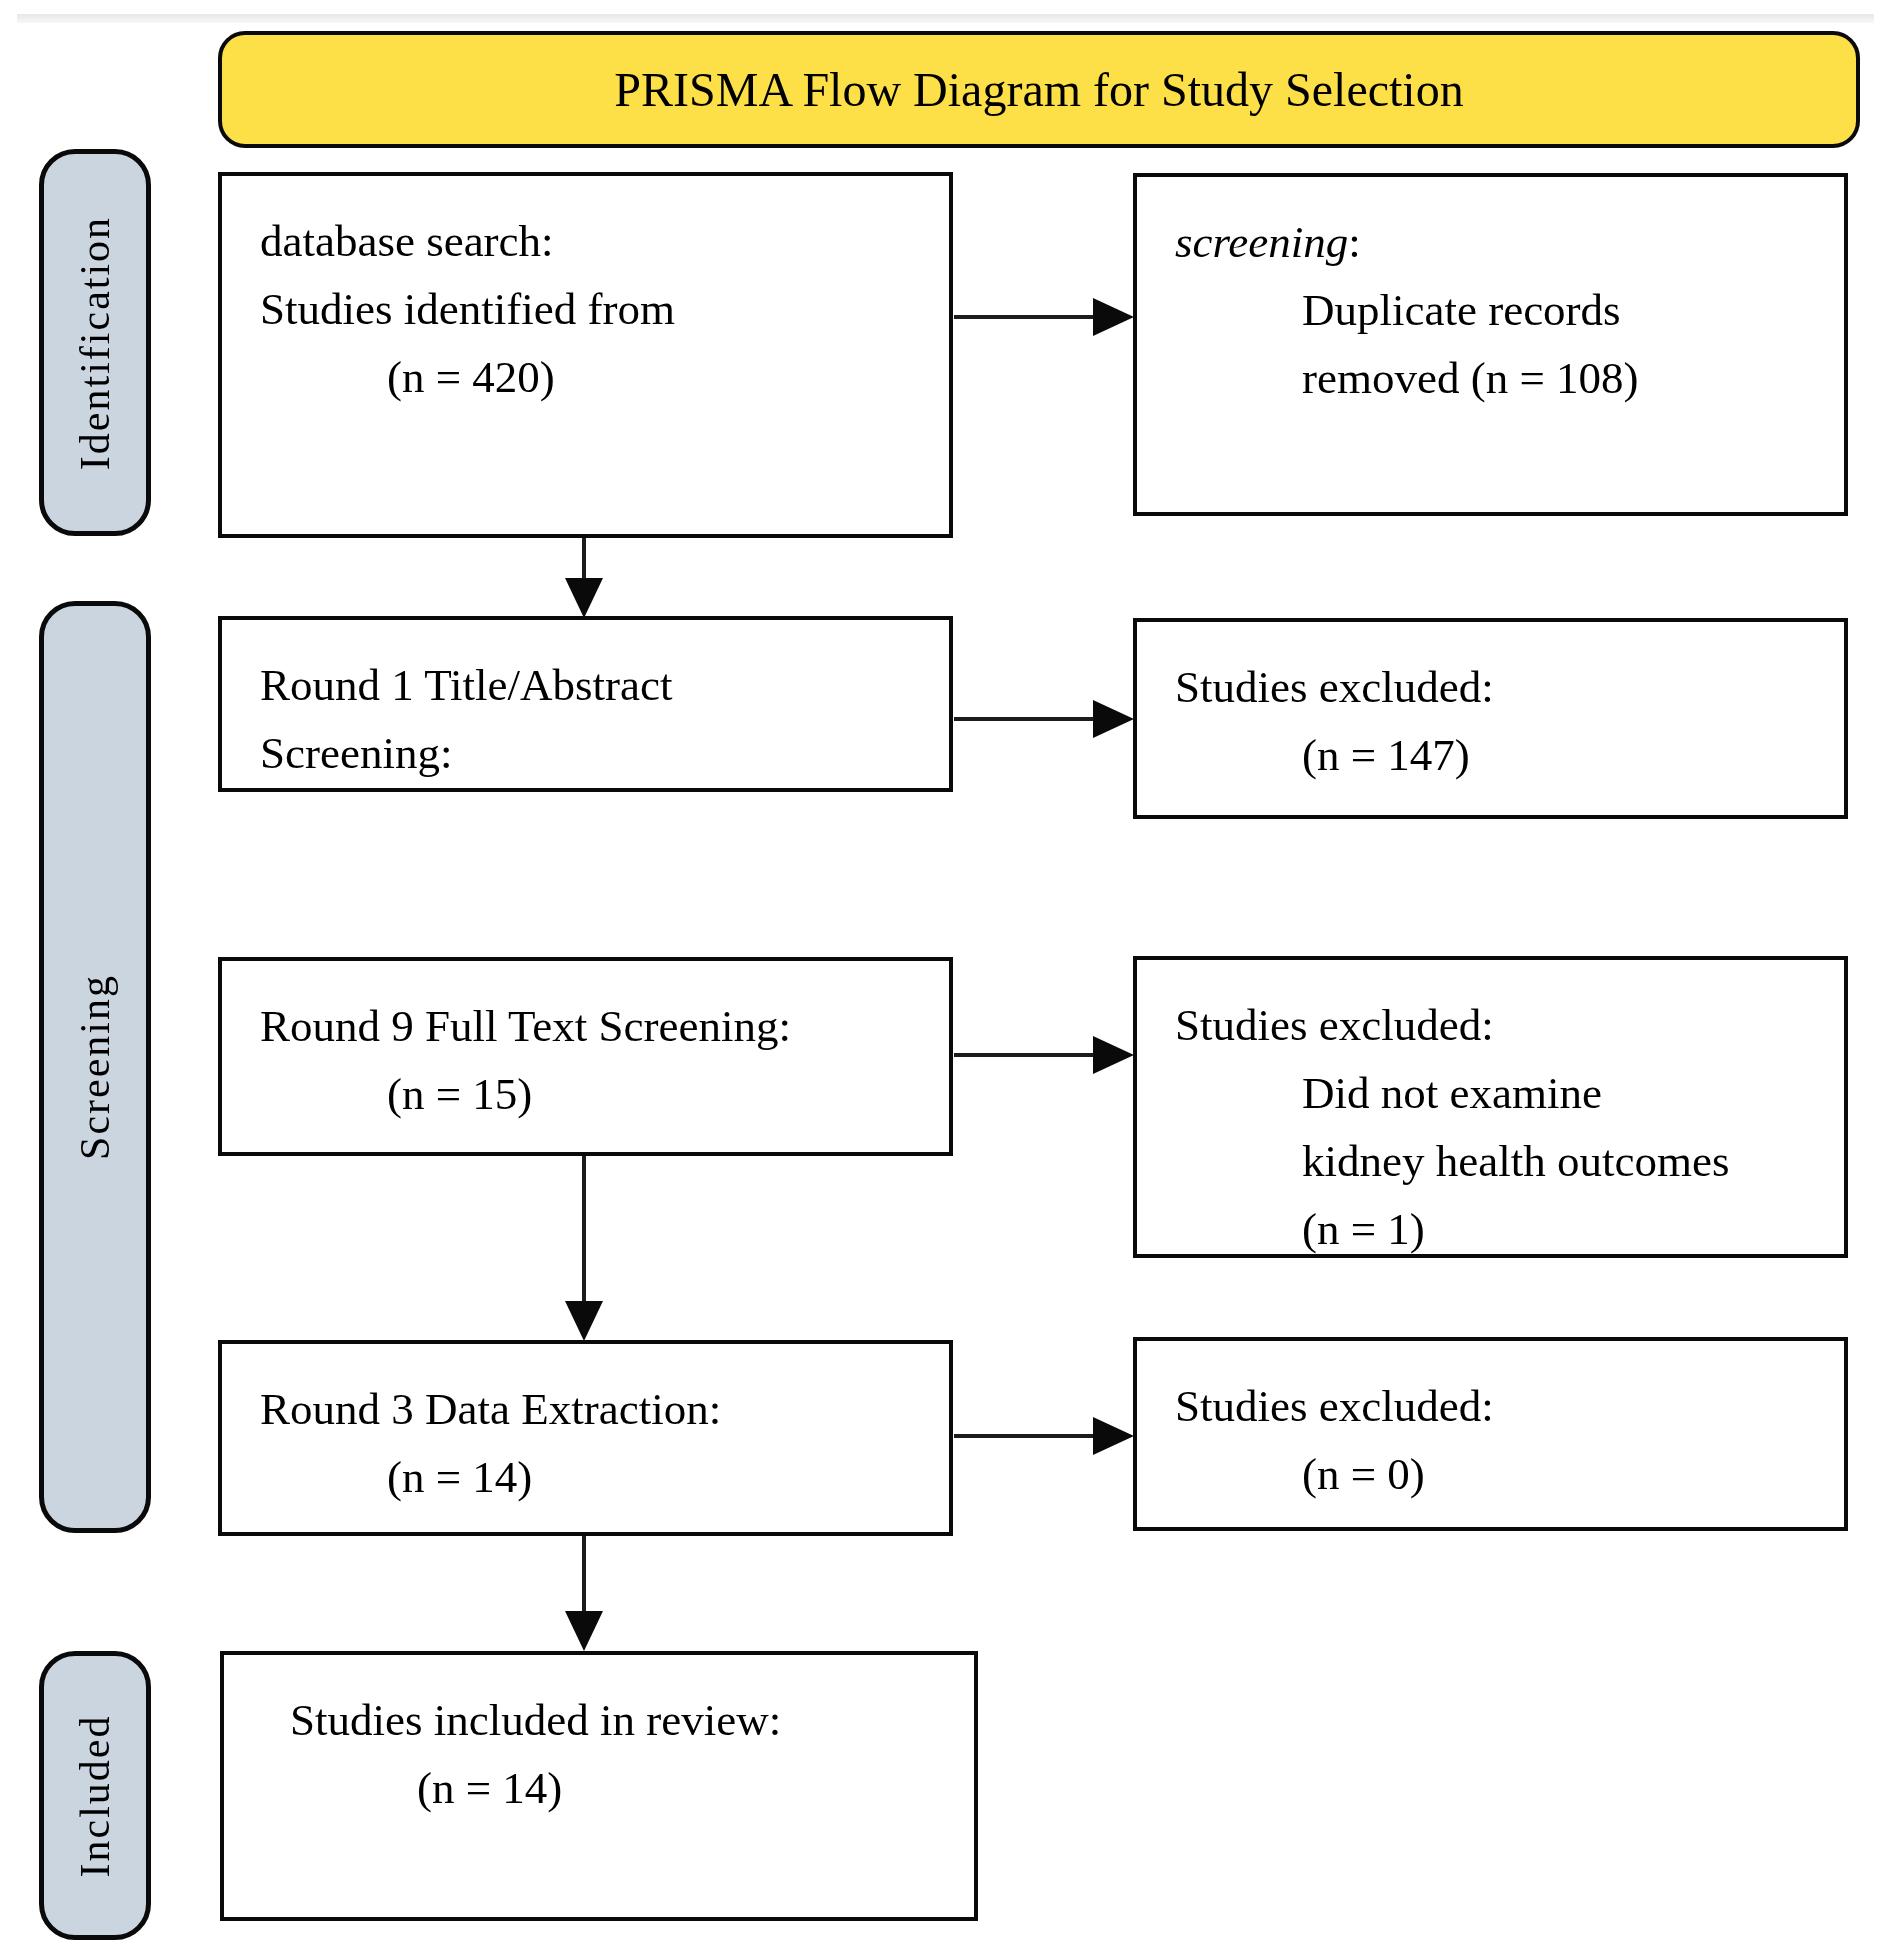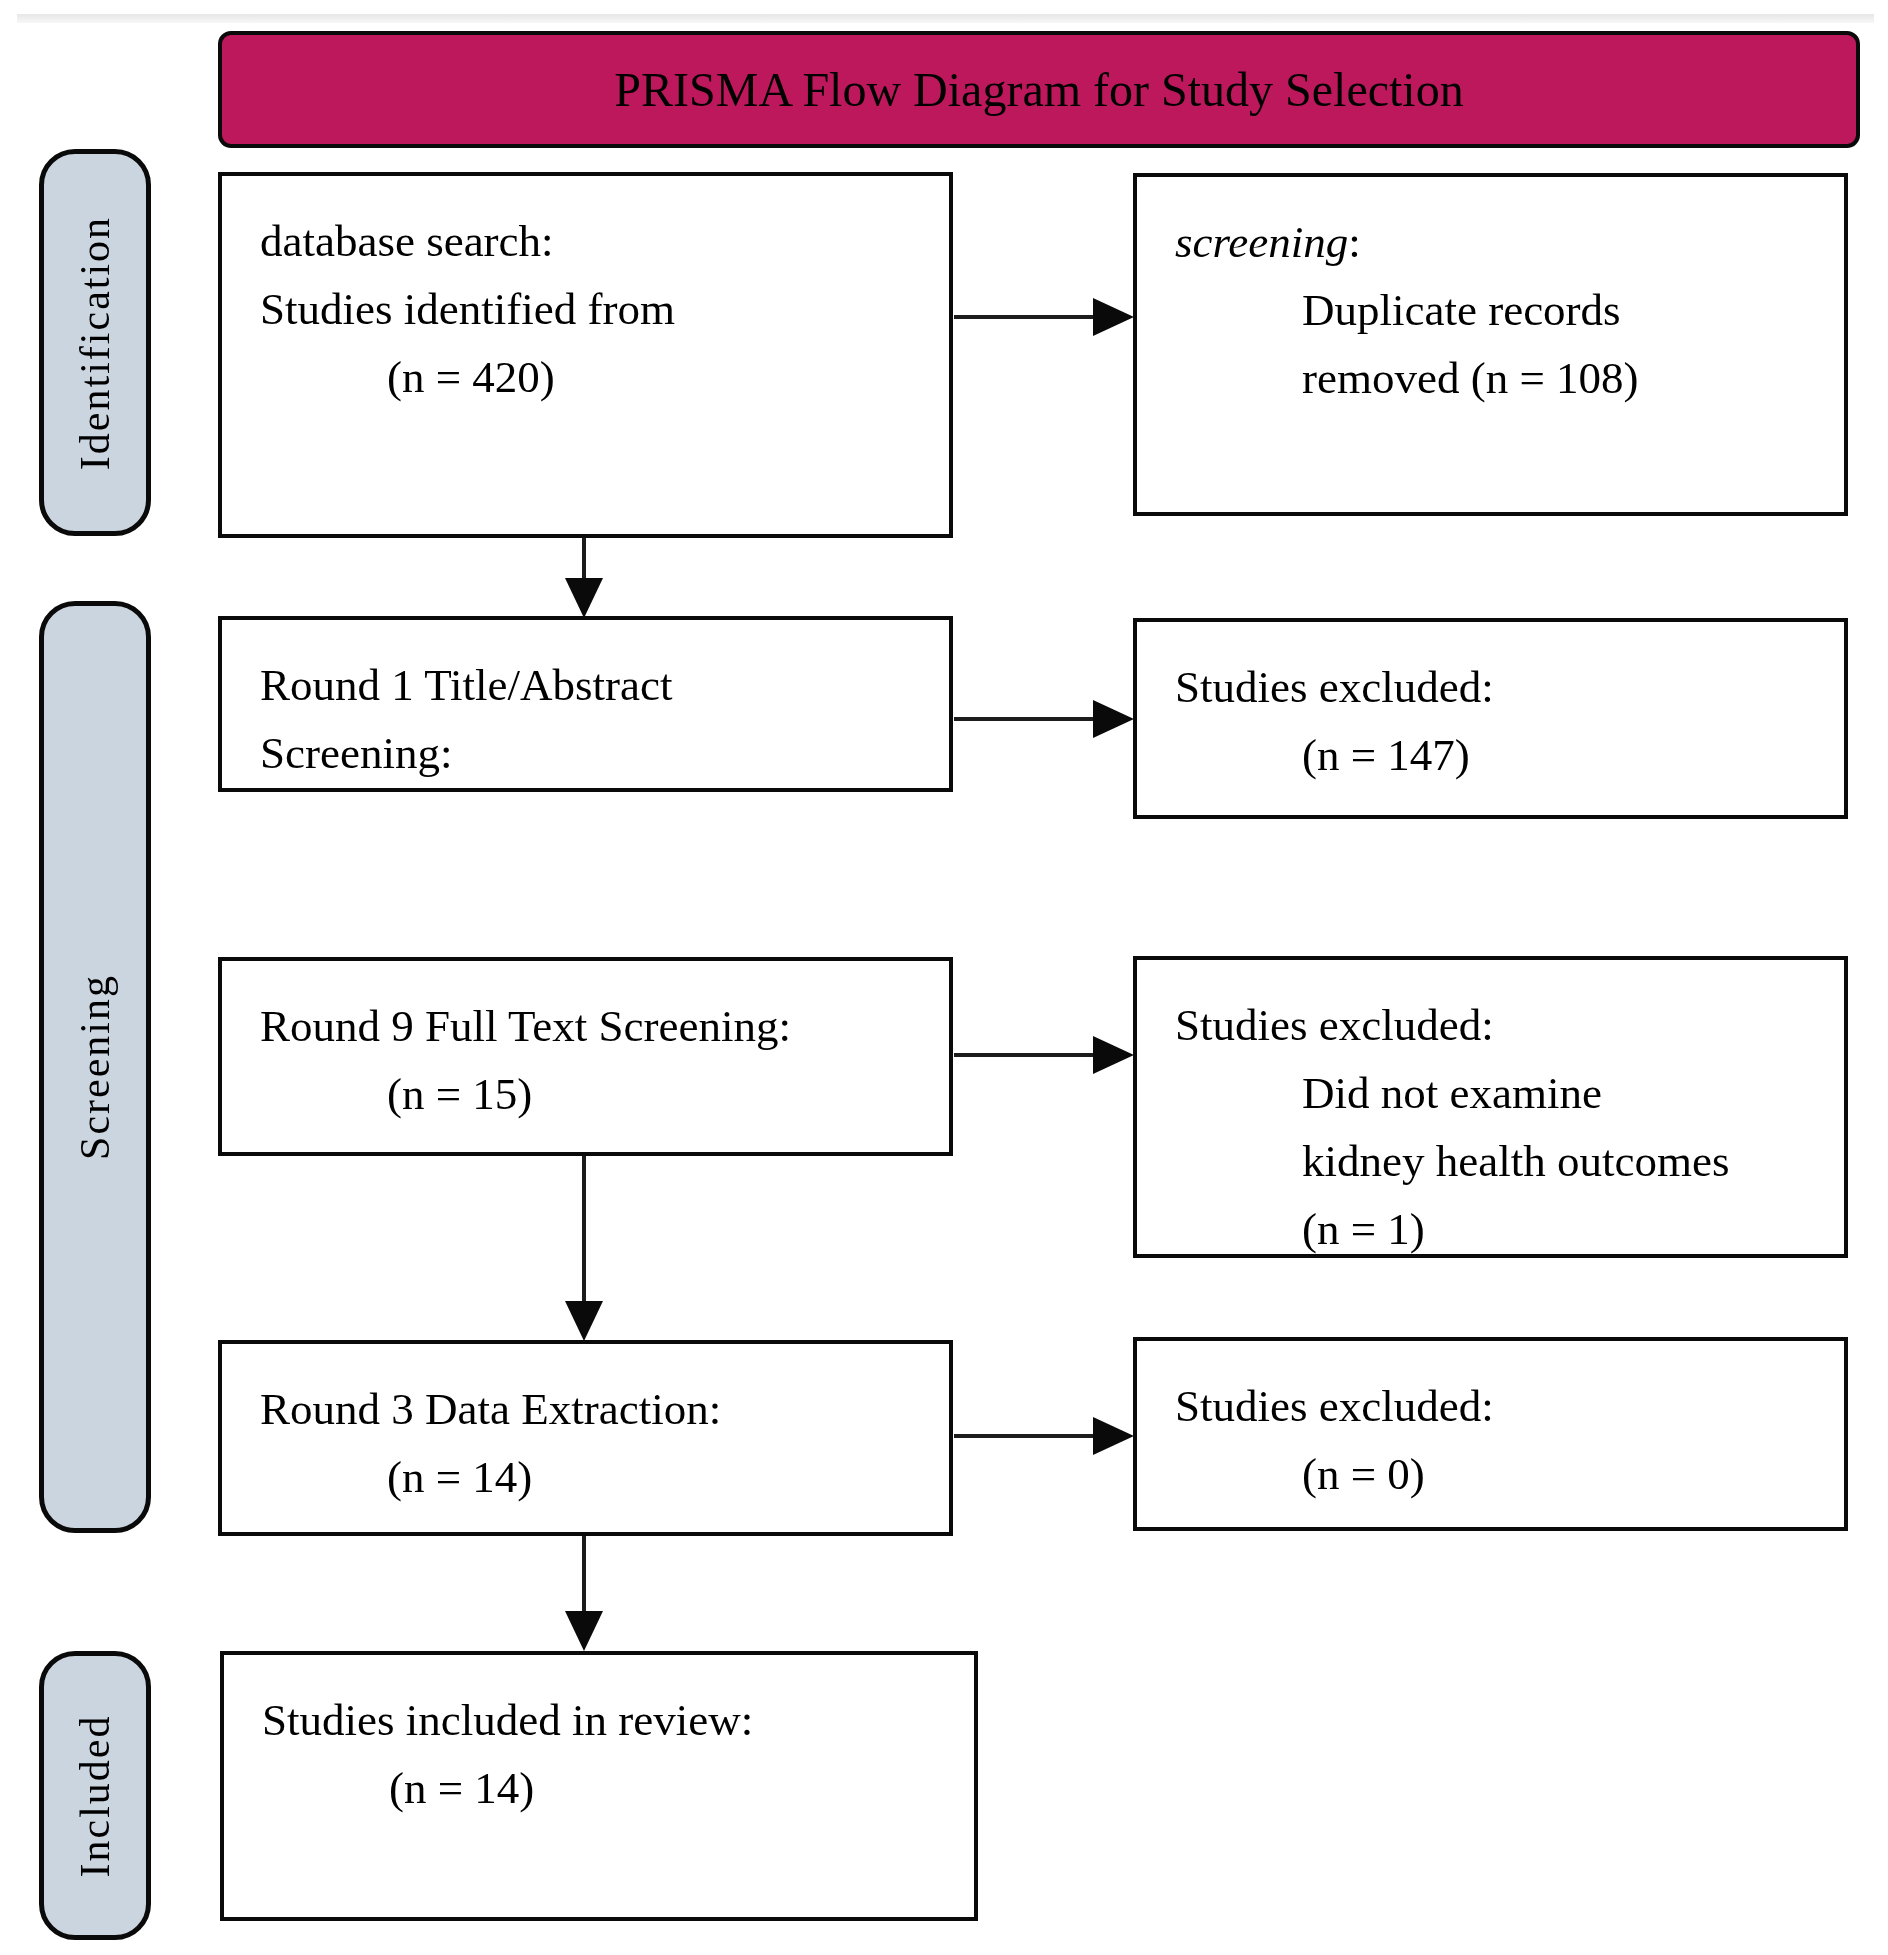--- a/index.html
+++ b/index.html
@@ -12,23 +12,23 @@
     color: #000;
     overflow: hidden;
   }
   .top-strip {
     position: absolute;
     background: linear-gradient(to bottom, #e7e7e7, #f7f7f7);
   }
   .banner {
     position: absolute;
     box-sizing: border-box;
-    background: #be185d;
+    background: #fde047;
     border: 4.8px solid #0a0a0a;
-    border-radius: 13px;
+    border-radius: 27px;
     display: flex;
     align-items: center;
     justify-content: center;
     font-size: 48px;
   }
   .stage-pill {
     position: absolute;
     box-sizing: border-box;
     background: #CBD5E0;
     border: 5.5px solid #0a0a0a;
@@ -123,21 +123,21 @@
         <div class="line"><span>Round 9 Full Text Screening:</span></div>
         <div class="line indent"><span>(n = 15)</span></div>
       </div>
   </div>
   <div class="box" style="left:218px; top:1340px; width:735px; height:196px;">
     <div class="box-text">
         <div class="line"><span>Round 3 Data Extraction:</span></div>
         <div class="line indent"><span>(n = 14)</span></div>
       </div>
   </div>
-  <div class="box" style="left:220px; top:1651px; width:758px; height:270px;">
+  <div class="box" style="left:220px; top:1651px; width:758px; height:270px;padding-left:28px;">
     <div class="box-text">
         <div class="line"><span>Studies included in review:</span></div>
         <div class="line indent"><span>(n = 14)</span></div>
       </div>
   </div>
 
   <div class="box" style="left:1133px; top:173px; width:715px; height:343px;">
     <div class="box-text">
         <div class="line"><span class="it">screening</span><span>:</span></div>
         <div class="line indent"><span>Duplicate records</span></div>

